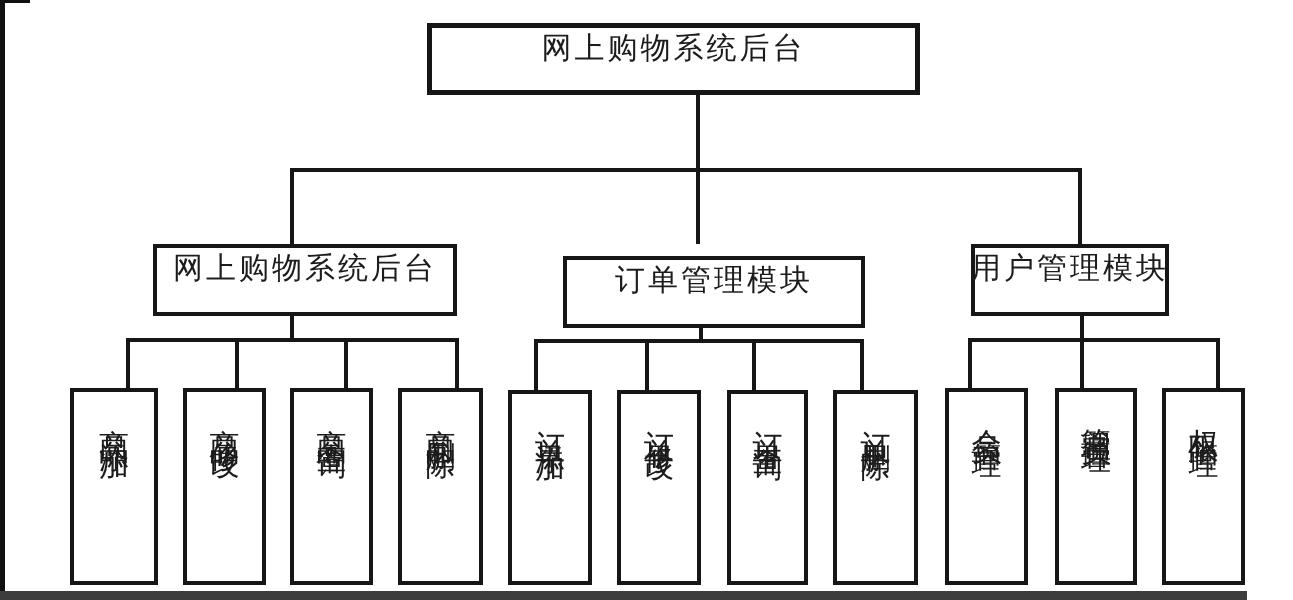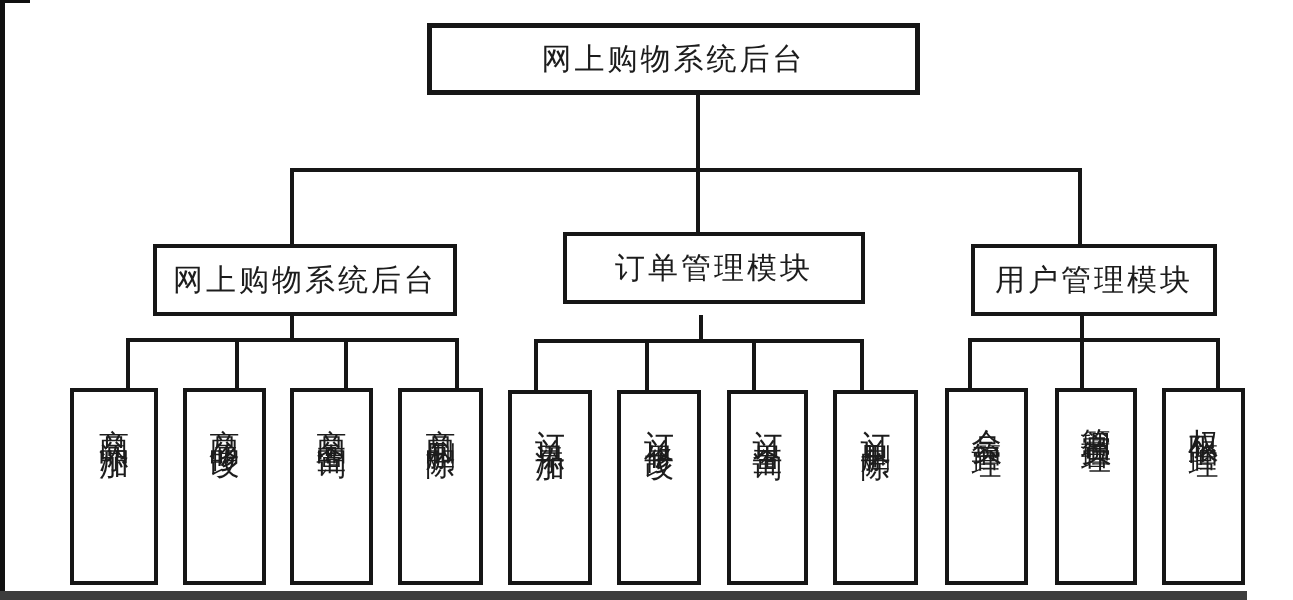--- a/index.html
+++ b/index.html
@@ -17,21 +17,20 @@
     left: 0; top: 0;
     width: 1293px; height: 600px;
     pointer-events: none;
   }
   .node {
     position: absolute;
     box-sizing: border-box;
     border: 4px solid #161616;
     background: #ffffff;
     display: flex;
-    align-items: center;
     justify-content: center;
   }
   .hnode { font-size: 30px; letter-spacing: 3px; white-space: nowrap; }
   .root-node { border-width: 5px; }
   .leaf {
     align-items: flex-start;
     padding-top: 13px;
   }
   .leaf .vtext {
     writing-mode: vertical-rl;
@@ -63,24 +62,24 @@
     </g>
   </svg>
 
   <div class="node hnode root-node" style="left:427px; top:23px; width:493px; height:72px;">
     <span>网上购物系统后台</span>
   </div>
 
   <div class="node hnode" style="left:153px; top:244px; width:304px; height:72px;">
     <span>网上购物系统后台</span>
   </div>
-  <div class="node hnode" style="left:563px; top:232px; width:302px; height:72px;">
+  <div class="node hnode" style="left:563px; top:256px; width:302px; height:72px;">
     <span>订单管理模块</span>
   </div>
-  <div class="node hnode" style="left:971px; top:244px; width:246px; height:72px;">
+  <div class="node hnode" style="left:971px; top:244px; width:198px; height:72px;">
     <span>用户管理模块</span>
   </div>
 
   <div class="node leaf" style="left:70px; top:388px; width:88px; height:197px;">
     <span class="vtext">商品添加</span>
   </div>
   <div class="node leaf" style="left:183px; top:388px; width:83px; height:197px;">
     <span class="vtext">商品修改</span>
   </div>
   <div class="node leaf" style="left:290px; top:388px; width:83px; height:197px;">

